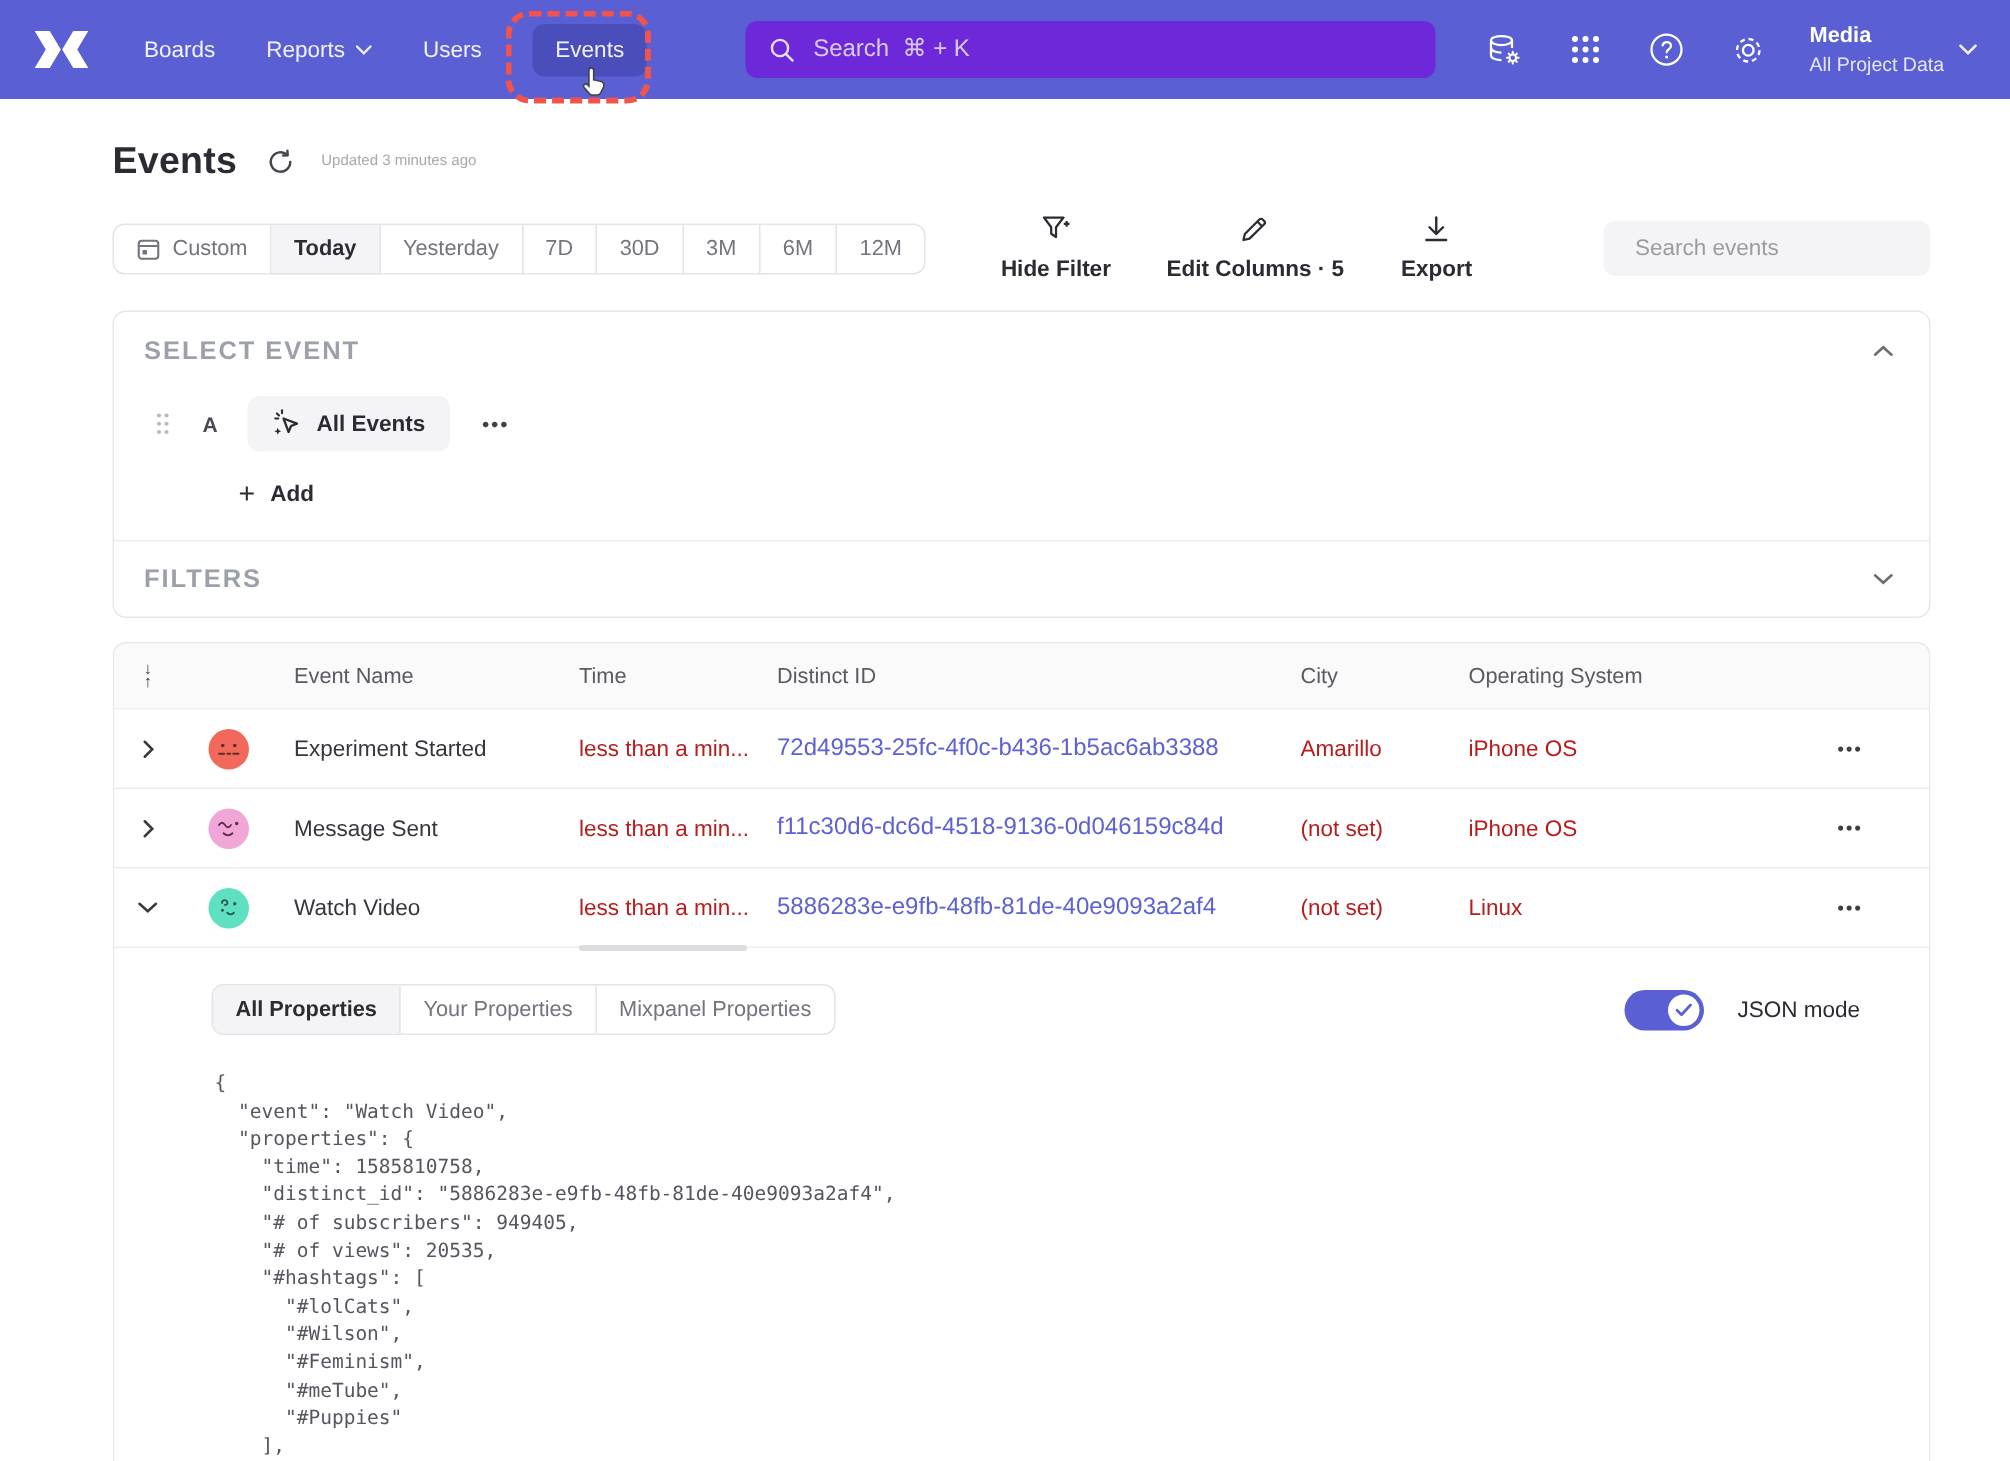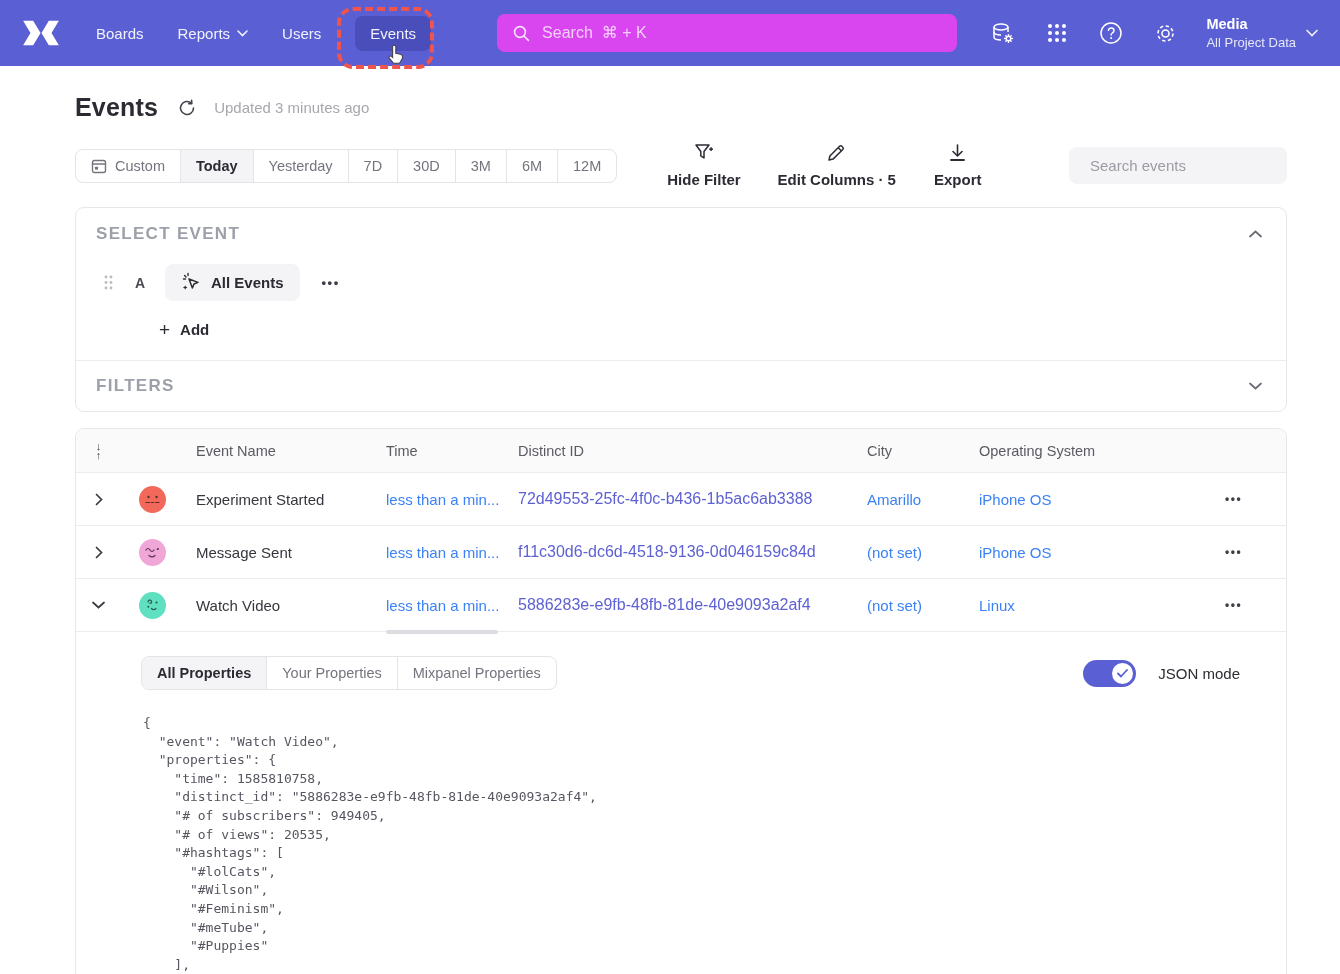--- a/index.html
+++ b/index.html
@@ -4,38 +4,38 @@
 <style>
   * { margin:0; padding:0; box-sizing:border-box; }
   html,body { width:1340px; height:974px; overflow:hidden; background:#fff;
     font-family:"Liberation Sans", sans-serif; }
 
   
   .topnav { position:relative; height:66px; background:#5A5FD3; display:flex; align-items:center; padding:0 22px; }
   .logo { width:38px; height:28px; margin-right:36px; flex:none; cursor:pointer; }
   .nav-item { color:rgba(255,255,255,.92); font-size:15px; margin-right:34px; display:flex; align-items:center; gap:7px; cursor:pointer; }
   .nav-item.pill { background:#494EBA; padding:9px 15px; border-radius:8px; margin-right:0; }
-  .nav-search { margin-left:66px; width:460px; height:38px; background:#d946ef; border-radius:8px; display:flex; align-items:center; padding:0 16px; gap:12px; }
+  .nav-search { margin-left:66px; width:460px; height:38px; background:#6d28d9; border-radius:8px; display:flex; align-items:center; padding:0 16px; gap:12px; }
   .nav-search input { flex:1; background:transparent; border:none; outline:none; color:rgba(255,255,255,.85); font-size:16px; font-family:inherit; }
   .nav-search input::placeholder { color:rgba(255,255,255,.75); }
   .nav-right { margin-left:auto; display:flex; align-items:center; gap:28px; }
   .nav-icon { width:26px; height:26px; display:flex; align-items:center; justify-content:center; cursor:pointer; }
   .project { display:flex; align-items:center; gap:10px; cursor:pointer; }
   .project .name { color:#fff; font-size:14.5px; font-weight:700; line-height:19px; }
   .project .scope { color:rgba(255,255,255,.85); font-size:13px; line-height:17px; }
 
   
   .annotation { position:absolute; left:337px; top:7px; width:97px; height:62px; border:4px dashed #F0544C; border-radius:16px; pointer-events:none; z-index:20; }
   .hand-cursor { position:absolute; left:388px; top:44px; z-index:21; pointer-events:none; }
 
   
   .page { padding:0 53px 0 75px; }
   .title-row { display:flex; align-items:center; margin-top:27px; gap:14px; }
   .page-title { font-size:25px; font-weight:700; color:#2B2B33; letter-spacing:.2px; }
-  .updated { color:#A7A7AF; font-size:15px; }
+  .updated { color:#A7A7AF; font-size:10px; }
   .refresh-btn { width:22px; height:22px; margin-left:6px; cursor:pointer; display:flex; align-items:center; }
 
   .filter-row { display:flex; align-items:center; margin-top:21px; }
   .segmented { display:flex; border:1px solid #E3E3E8; border-radius:8px; overflow:hidden; background:#fff; }
   .seg { padding:8px 15px; font-size:14.5px; color:#74747E; border-right:1px solid #E3E3E8; display:flex; align-items:center; gap:8px; cursor:pointer; white-space:nowrap; }
   .seg:last-child { border-right:none; }
   .seg.active { background:#F4F4F6; color:#2B2B33; font-weight:700; }
   .tool-btn { display:flex; align-items:center; gap:9px; font-size:15px; font-weight:700; color:#2B2B33; cursor:pointer; white-space:nowrap;flex-direction:column; }
   .tb1 { margin-left:50px; } .tb2 { margin-left:37px; } .tb3 { margin-left:38px; }
   .table-search { margin-left:auto; width:218px; height:37px; background:#F4F4F6; border-radius:8px; display:flex; align-items:center; padding:0 12px; gap:9px; }
@@ -64,21 +64,21 @@
   .table-card { margin-top:16px; border-bottom:none; border-radius:9px 9px 0 0; position:relative; }
   .tgrid { display:grid; grid-template-columns:45px 75px 190px 132px 349px 112px 214px 1fr; align-items:center; }
   .thead { background:#FAFAFB; border-bottom:1px solid #ECECF0; height:44px; border-radius:9px 9px 0 0; }
   .th { font-size:14.5px; color:#5A5A63; }
   .sort-icon { display:flex; flex-direction:column; align-items:center; justify-self:center; color:#3A3A42; font-size:11px; font-weight:700; line-height:9px; cursor:pointer; }
   .trow { height:53px; border-bottom:1px solid #ECECF0; }
   .expander { justify-self:center; cursor:pointer; display:flex; }
   .avatar { width:27px; height:27px; border-radius:50%; margin-left:18px; }
   .av-red { background:#F2695C; } .av-pink { background:#F0A6D7; } .av-teal { background:#5FE0C0; }
   .cell-event { font-size:15px; color:#36363E; }
-  .cell-dim { font-size:15px; color:#3b82f6; white-space:nowrap; overflow:hidden; text-overflow:ellipsis; padding-right:14px; }
+  .cell-dim { font-size:15px; color:#b91c1c; white-space:nowrap; overflow:hidden; text-overflow:ellipsis; padding-right:14px; }
   .cell-link { font-size:16px; color:#5E61D2; cursor:pointer; white-space:nowrap; }
   .row-actions { justify-self:start; margin-left:32px; font-size:12px; font-weight:700; letter-spacing:1.5px; color:#3F3F47; cursor:pointer; }
   .hscroll-thumb { position:absolute; left:310px; top:201px; width:112px; height:4px; background:#DCDCE1; border-radius:2px; cursor:pointer; }
 
   
   .detail { padding:24px 24px 0 65px; }
   .detail-top { display:flex; align-items:center; }
   .json-toggle-wrap { margin-left:auto; display:flex; align-items:center; gap:22px; padding-right:22px; }
   .toggle { width:53px; height:27px; border-radius:14px; background:#5A5FD3; position:relative; cursor:pointer; flex:none; }
   .knob { position:absolute; right:3px; top:3px; width:21px; height:21px; border-radius:50%; background:#fff; display:flex; align-items:center; justify-content:center; }

